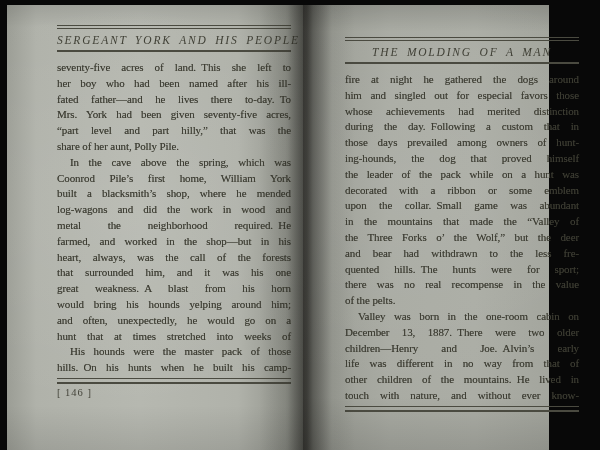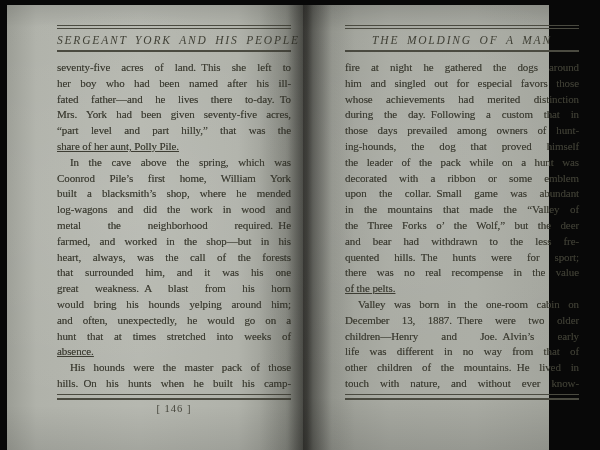--- a/index.html
+++ b/index.html
@@ -22,21 +22,21 @@
   #left-page {
     width: 296px;
     padding: 20px 0 0 50px;
     background:
       radial-gradient(ellipse 400px 300px at 40% 45%, rgba(255,255,255,0.07), transparent 70%),
       linear-gradient(to bottom, rgba(0,0,0,0.10) 0%, rgba(0,0,0,0) 5%, rgba(0,0,0,0) 90%, rgba(0,0,0,0.10) 100%),
       linear-gradient(to right, #9b9d95 0%, #b0b2aa 10%, #b6b8b0 45%, #b0b2aa 78%, #94968e 94%, #75766f 100%);
   }
   #right-page {
     width: 246px;
-    padding: 20px 0 0 42px;
+    padding: 32px 0 0 42px;
     background:
       radial-gradient(ellipse 380px 300px at 45% 40%, rgba(255,255,255,0.06), transparent 70%),
       linear-gradient(to bottom, rgba(0,0,0,0.14) 0%, rgba(0,0,0,0) 6%, rgba(0,0,0,0) 88%, rgba(0,0,0,0.12) 100%),
       linear-gradient(to right, #504f4a 0%, #83847d 4%, #9d9f97 12%, #a9aba3 35%, #abada5 70%, #a3a59d 100%);
   }
   #gutter {
     position: absolute;
     left: 252px; top: 0; width: 96px; height: 100%;
     background: linear-gradient(to right,
       rgba(10,10,8,0) 0%, rgba(10,10,8,0.12) 30%, rgba(10,10,8,0.38) 45%,
@@ -67,31 +67,30 @@
   }
   .body-text {
     margin-top: 8px;
     font-size: 11px;
     letter-spacing: -0.1px;
     line-height: 15.8px;
     color: #3d3d33;
     text-shadow: 0 0 0.5px rgba(61,61,51,0.65);
   }
   .line { text-align: justify; text-align-last: justify; }
-  .line.end { text-align-last: left; text-decoration: underline; }
+  .line.end { text-align-last: left; }
   .line.indent { text-indent: 13px; }
   .footer-rule {
     margin-top: 2px;
     height: 3px;
     border-top: 1px solid #4a4a40;
     border-bottom: 2px solid #4a4a40;
   }
   .folio {
     margin-top: 3px;
-    text-align: center;
     font-size: 10.5px;
     letter-spacing: 1px;
     color: #45453b;
   }
 </style>
 </head>
 <body>
 
 <div id="book">
 
@@ -112,21 +111,20 @@
           <div class="line">built a blacksmith’s shop, where he mended</div>
           <div class="line">log-wagons and did the work in wood and</div>
           <div class="line">metal the neighborhood required. He</div>
           <div class="line">farmed, and worked in the shop—but in his</div>
           <div class="line">heart, always, was the call of the forests</div>
           <div class="line">that surrounded him, and it was his one</div>
           <div class="line">great weakness. A blast from his horn</div>
           <div class="line">would bring his hounds yelping around him;</div>
           <div class="line">and often, unexpectedly, he would go on a</div>
           <div class="line">hunt that at times stretched into weeks of</div>
-          <div class="line end">absence.</div>
           <div class="line indent">His hounds were the master pack of those</div>
           <div class="line">hills. On his hunts when he built his camp-</div>
         </div>
       <div class="footer-rule"></div>
       <div class="folio">[ 146 ]</div>
     </div>
   </div>
 
   <div class="page" id="right-page">
     <div class="text-col">

